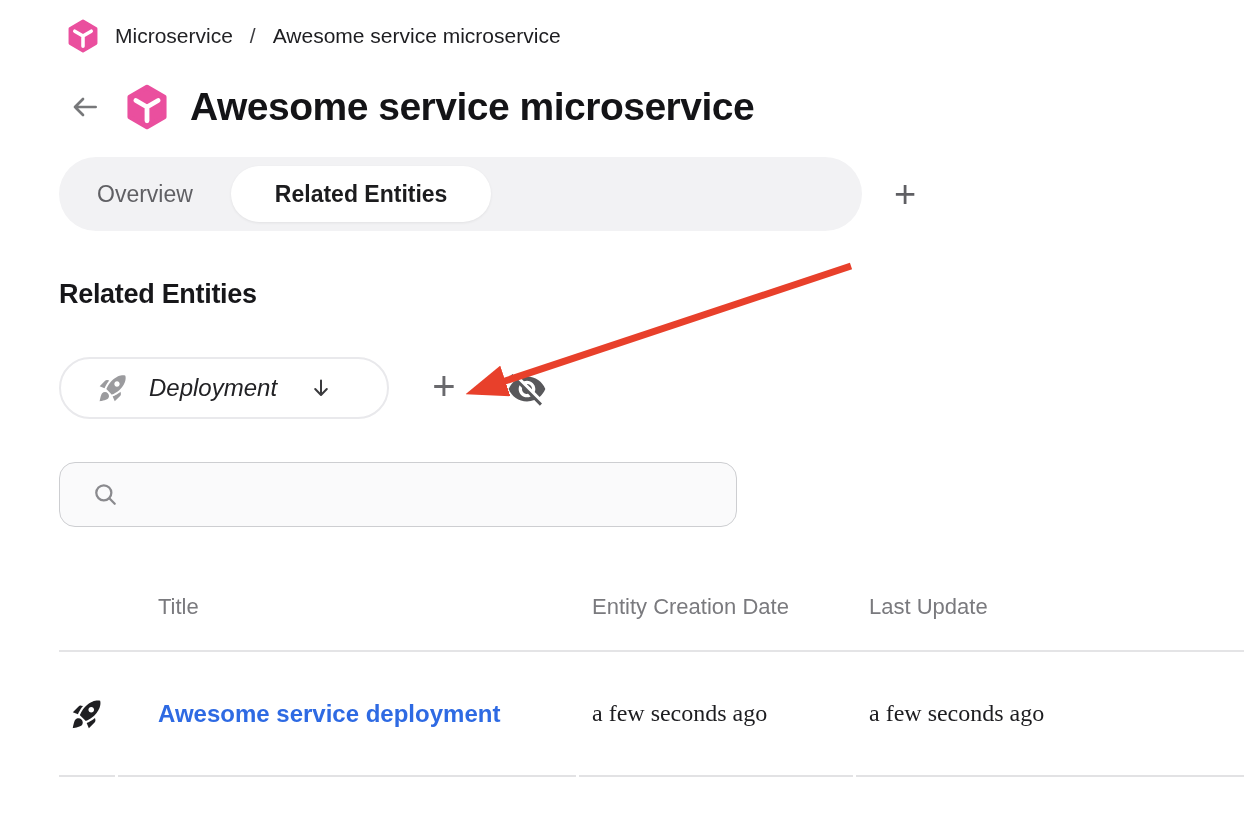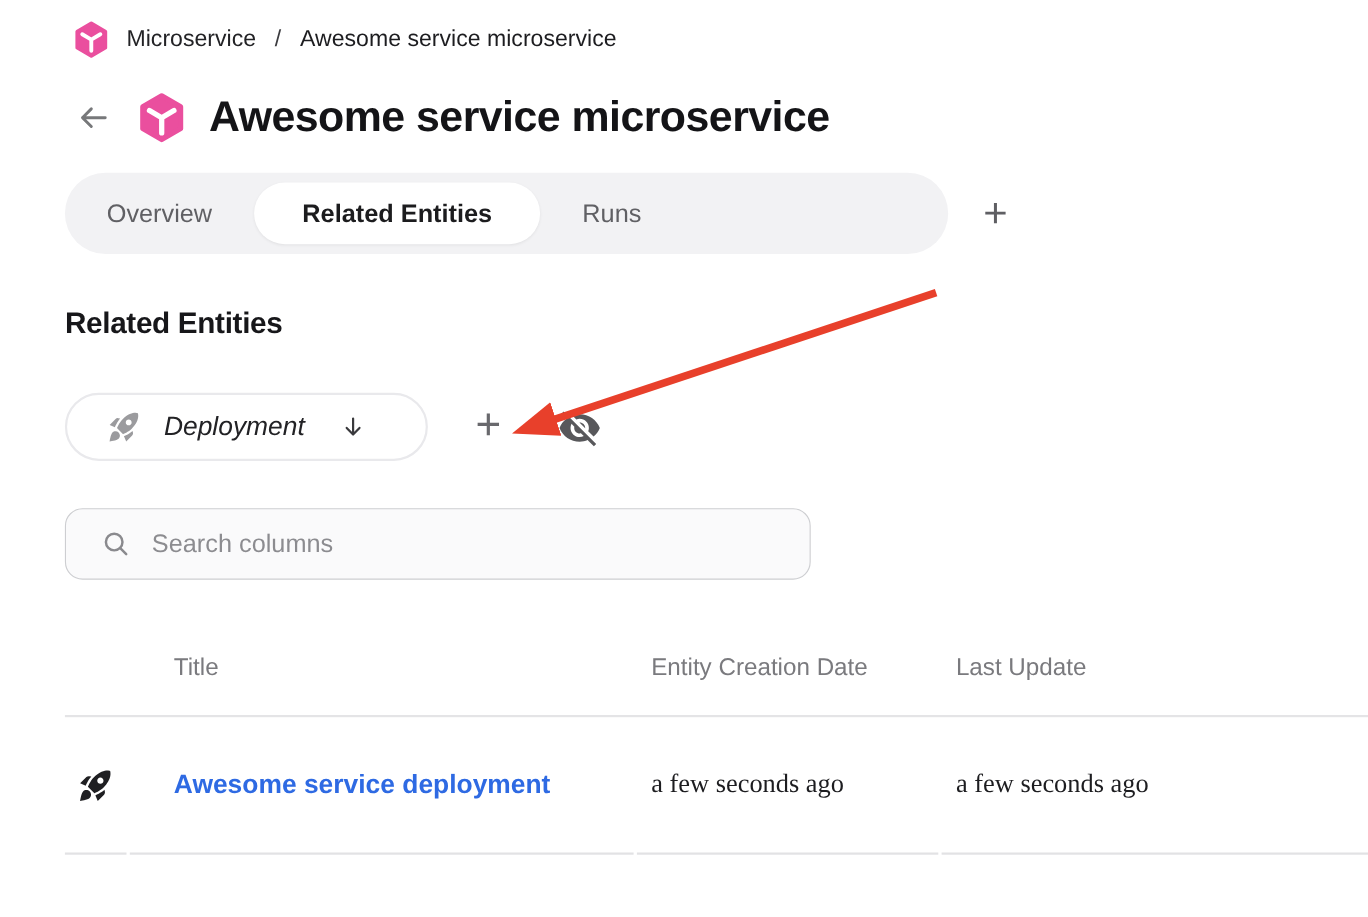--- a/index.html
+++ b/index.html
@@ -91,21 +91,20 @@
         <polygon points="12,1.6 21,6.8 21,17.2 12,22.4 3,17.2 3,6.8" fill="#ea4f9e" stroke="#ea4f9e" stroke-width="2.4" stroke-linejoin="round"></polygon>
         <path d="M12 12 L6.2 8.6 M12 12 L17.8 8.6 M12 12 L12 19.2" stroke="#ffffff" stroke-width="2.5" stroke-linecap="round" fill="none"></path>
       </svg>
     </span>
     <h1 class="page-title">Awesome service microservice</h1>
   </header>
 
   <div class="tabs">
     <button class="tab">Overview</button>
     <button class="tab active">Related Entities</button>
-    <button class="tab">Runs</button>
   </div>
   <button class="tab-add">+</button>
 
   <h2 class="section-title">Related Entities</h2>
 
   <div class="chip">
     <span style="display:flex;">
       <svg width="32" height="32" viewBox="0 0 24 24" fill="#9b9b9e">
         <path fill-rule="evenodd" d="M9.19 6.35c-2.04 2.29-3.44 5.58-3.57 5.89L2 10.69l4.05-4.05c.47-.47 1.15-.68 1.81-.55l1.33.26zM11.17 17s3.74-1.55 5.89-3.7c5.4-5.4 4.5-9.62 4.21-10.57-.95-.3-5.17-1.19-10.57 4.21C8.55 9.09 7 12.83 7 12.83L11.17 17zm6.48-2.19c-2.29 2.04-5.58 3.44-5.89 3.57L13.31 22l4.05-4.05c.47-.47.68-1.15.55-1.81l-.26-1.33zM9 18c0 .83-.34 1.58-.88 2.12C6.94 21.3 2 22 2 22s.7-4.94 1.88-6.12C4.42 15.34 5.17 15 6 15c1.66 0 3 1.34 3 3zm4-9c0-1.1.9-2 2-2s2 .9 2 2-.9 2-2 2-2-.9-2-2z"></path>
       </svg>
@@ -127,21 +126,20 @@
     </span>
   </button>
 
   <div class="search-box">
     <span style="display:flex;">
       <svg width="27" height="27" viewBox="0 0 24 24" fill="none">
         <circle cx="10.5" cy="10.5" r="6.7" stroke="#8a8a8e" stroke-width="2"></circle>
         <path d="M15.6 15.6 L20.2 20.2" stroke="#8a8a8e" stroke-width="2" stroke-linecap="round"></path>
       </svg>
     </span>
-    <input type="text" placeholder="Search columns" style="">
   </div>
 
   <div class="table">
     <div class="thead">
       <div></div>
       <button class="th c-title">Title</button>
       <button class="th c-created">Entity Creation Date</button>
       <button class="th c-upd">Last Update</button>
     </div>
     <div class="trow">

